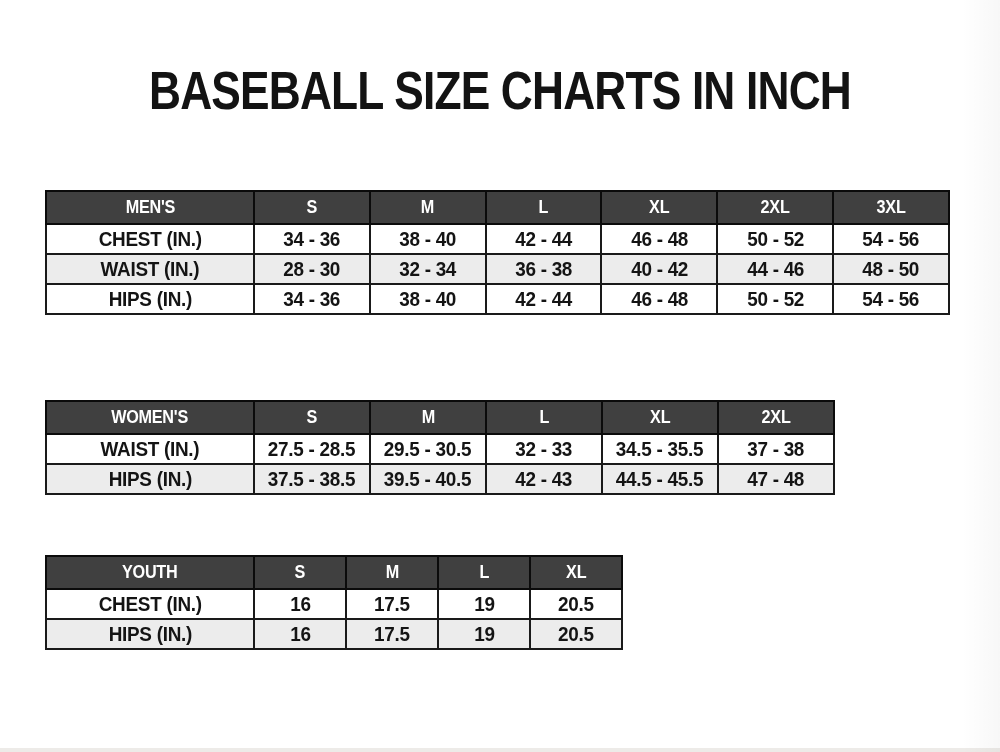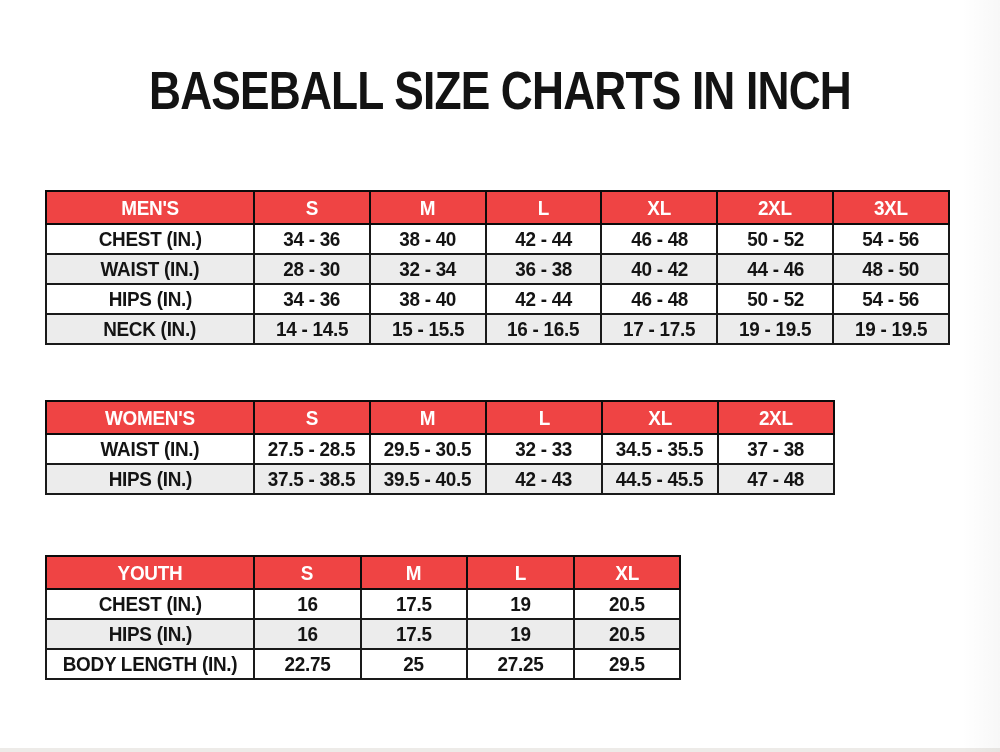--- a/index.html
+++ b/index.html
@@ -23,36 +23,36 @@
     transform: scaleX(0.82);
     white-space: nowrap;
   }
   .tbl-wrap { position: absolute; left: 45px; }
   .t-mens   { top: 190px; }
   .t-womens { top: 400px; border-radius: 21px; }
   .t-youth  { top: 555px; }
   table { border-collapse: collapse; table-layout: fixed; }
   .t-mens   table { width: 905px; }
   .t-womens table { width: 790px; }
-  .t-youth  table { width: 636px; }
+  .t-youth  table { width: 578px; }
   th, td {
     border: 2px solid #1a1a1a;
     text-align: center;
     vertical-align: middle;
     font-weight: bold;
     padding: 0;
     white-space: nowrap;
     overflow: hidden;
   }
   th:first-child, td:first-child { width: 208px; }
   thead th {
-    background: #ef4444;
+    background: #404040;
     color: #ffffff;
     border-color: #0b0b0b;
-    font-size: 21px;
+    font-size: 18px;
     height: 33px;
   }
   tbody td {
     font-size: 21px;
     color: #141414;
     height: 30px;
     background: #ffffff;
   }
   tbody tr:nth-child(even) td { background: #ececec; }
   .cnd {
@@ -114,29 +114,20 @@
           </tr>
           <tr>
             <td><span class="cnd">HIPS (IN.)</span></td>
             <td><span class="cnd">34 - 36</span></td>
             <td><span class="cnd">38 - 40</span></td>
             <td><span class="cnd">42 - 44</span></td>
             <td><span class="cnd">46 - 48</span></td>
             <td><span class="cnd">50 - 52</span></td>
             <td><span class="cnd">54 - 56</span></td>
           </tr>
-          <tr>
-            <td><span class="cnd">NECK (IN.)</span></td>
-            <td><span class="cnd">14 - 14.5</span></td>
-            <td><span class="cnd">15 - 15.5</span></td>
-            <td><span class="cnd">16 - 16.5</span></td>
-            <td><span class="cnd">17 - 17.5</span></td>
-            <td><span class="cnd">19 - 19.5</span></td>
-            <td><span class="cnd">19 - 19.5</span></td>
-          </tr>
         </tbody>
       </table>
     </div>
   <div class="tbl-wrap t-womens">
       <table>
         <thead>
           <tr>
             <th><span class="cnd">WOMEN'S</span></th>
             <th><span class="cnd">S</span></th>
             <th><span class="cnd">M</span></th>
@@ -184,26 +175,19 @@
             <td><span class="cnd">19</span></td>
             <td><span class="cnd">20.5</span></td>
           </tr>
           <tr>
             <td><span class="cnd">HIPS (IN.)</span></td>
             <td><span class="cnd">16</span></td>
             <td><span class="cnd">17.5</span></td>
             <td><span class="cnd">19</span></td>
             <td><span class="cnd">20.5</span></td>
           </tr>
-          <tr>
-            <td><span class="cnd">BODY LENGTH (IN.)</span></td>
-            <td><span class="cnd">22.75</span></td>
-            <td><span class="cnd">25</span></td>
-            <td><span class="cnd">27.25</span></td>
-            <td><span class="cnd">29.5</span></td>
-          </tr>
         </tbody>
       </table>
     </div>
 
   <div class="bottom-strip"></div>
   <div class="right-fade"></div>
 </div>
 
 </body></html>

